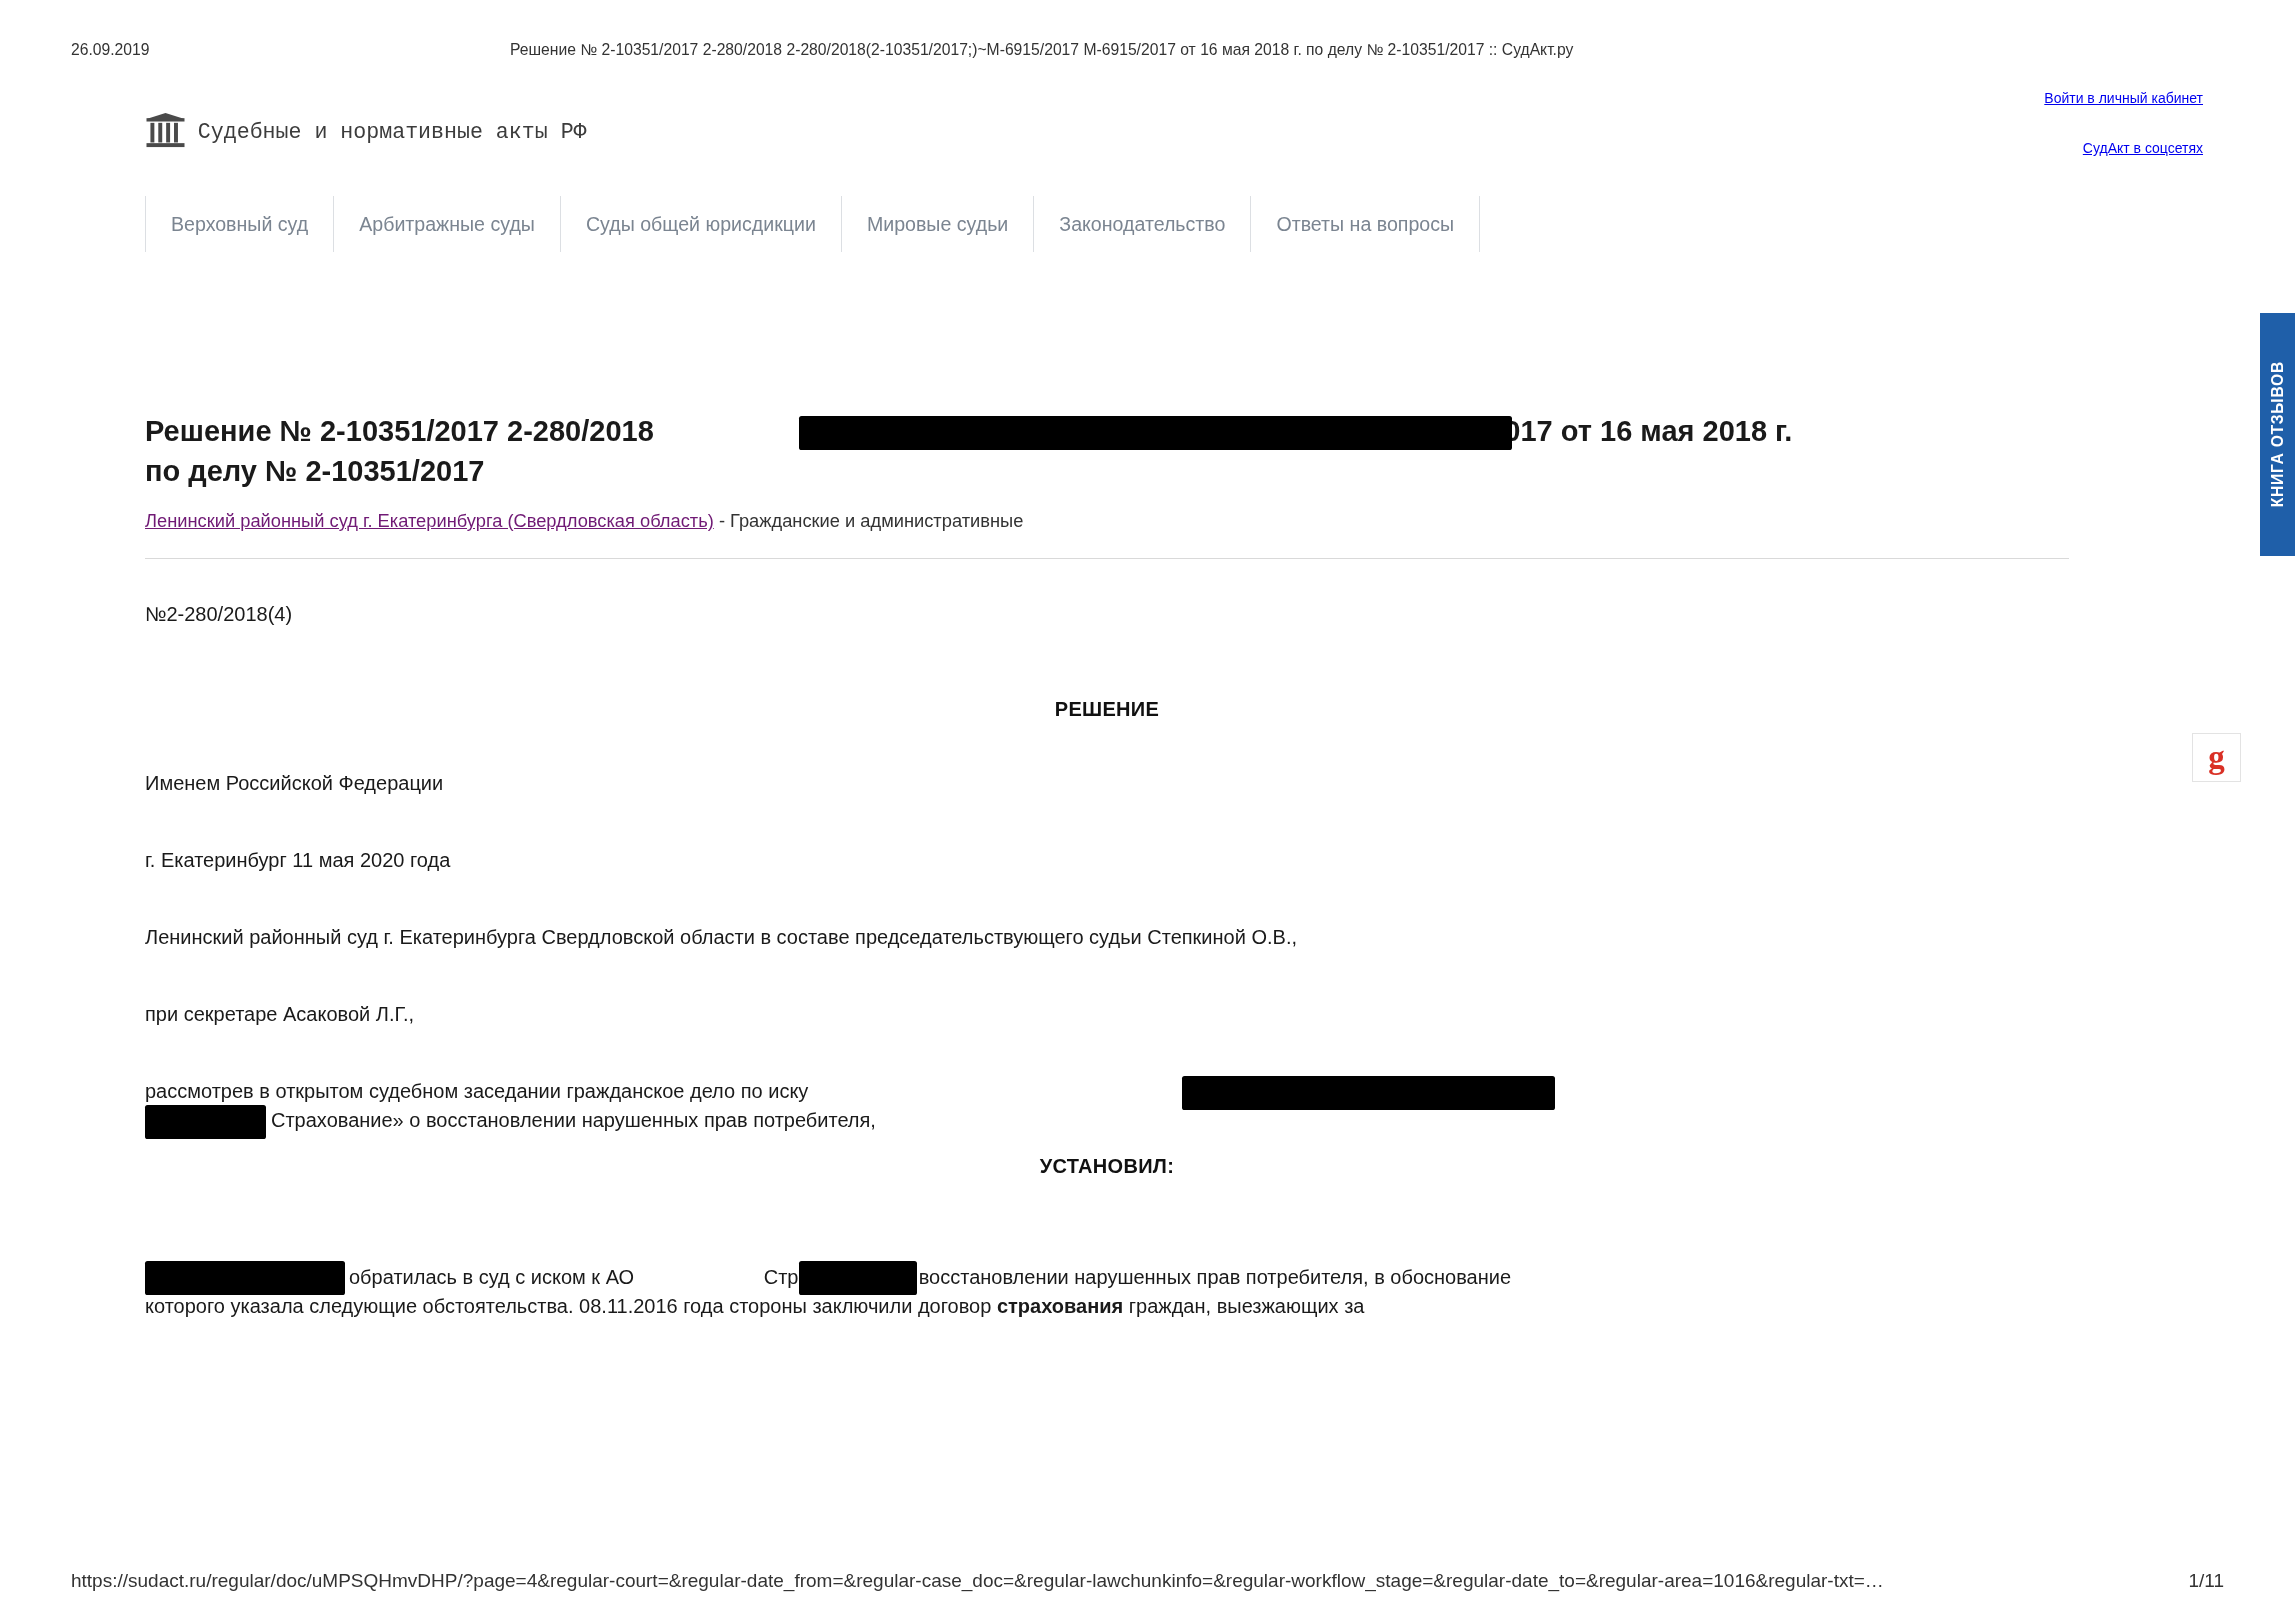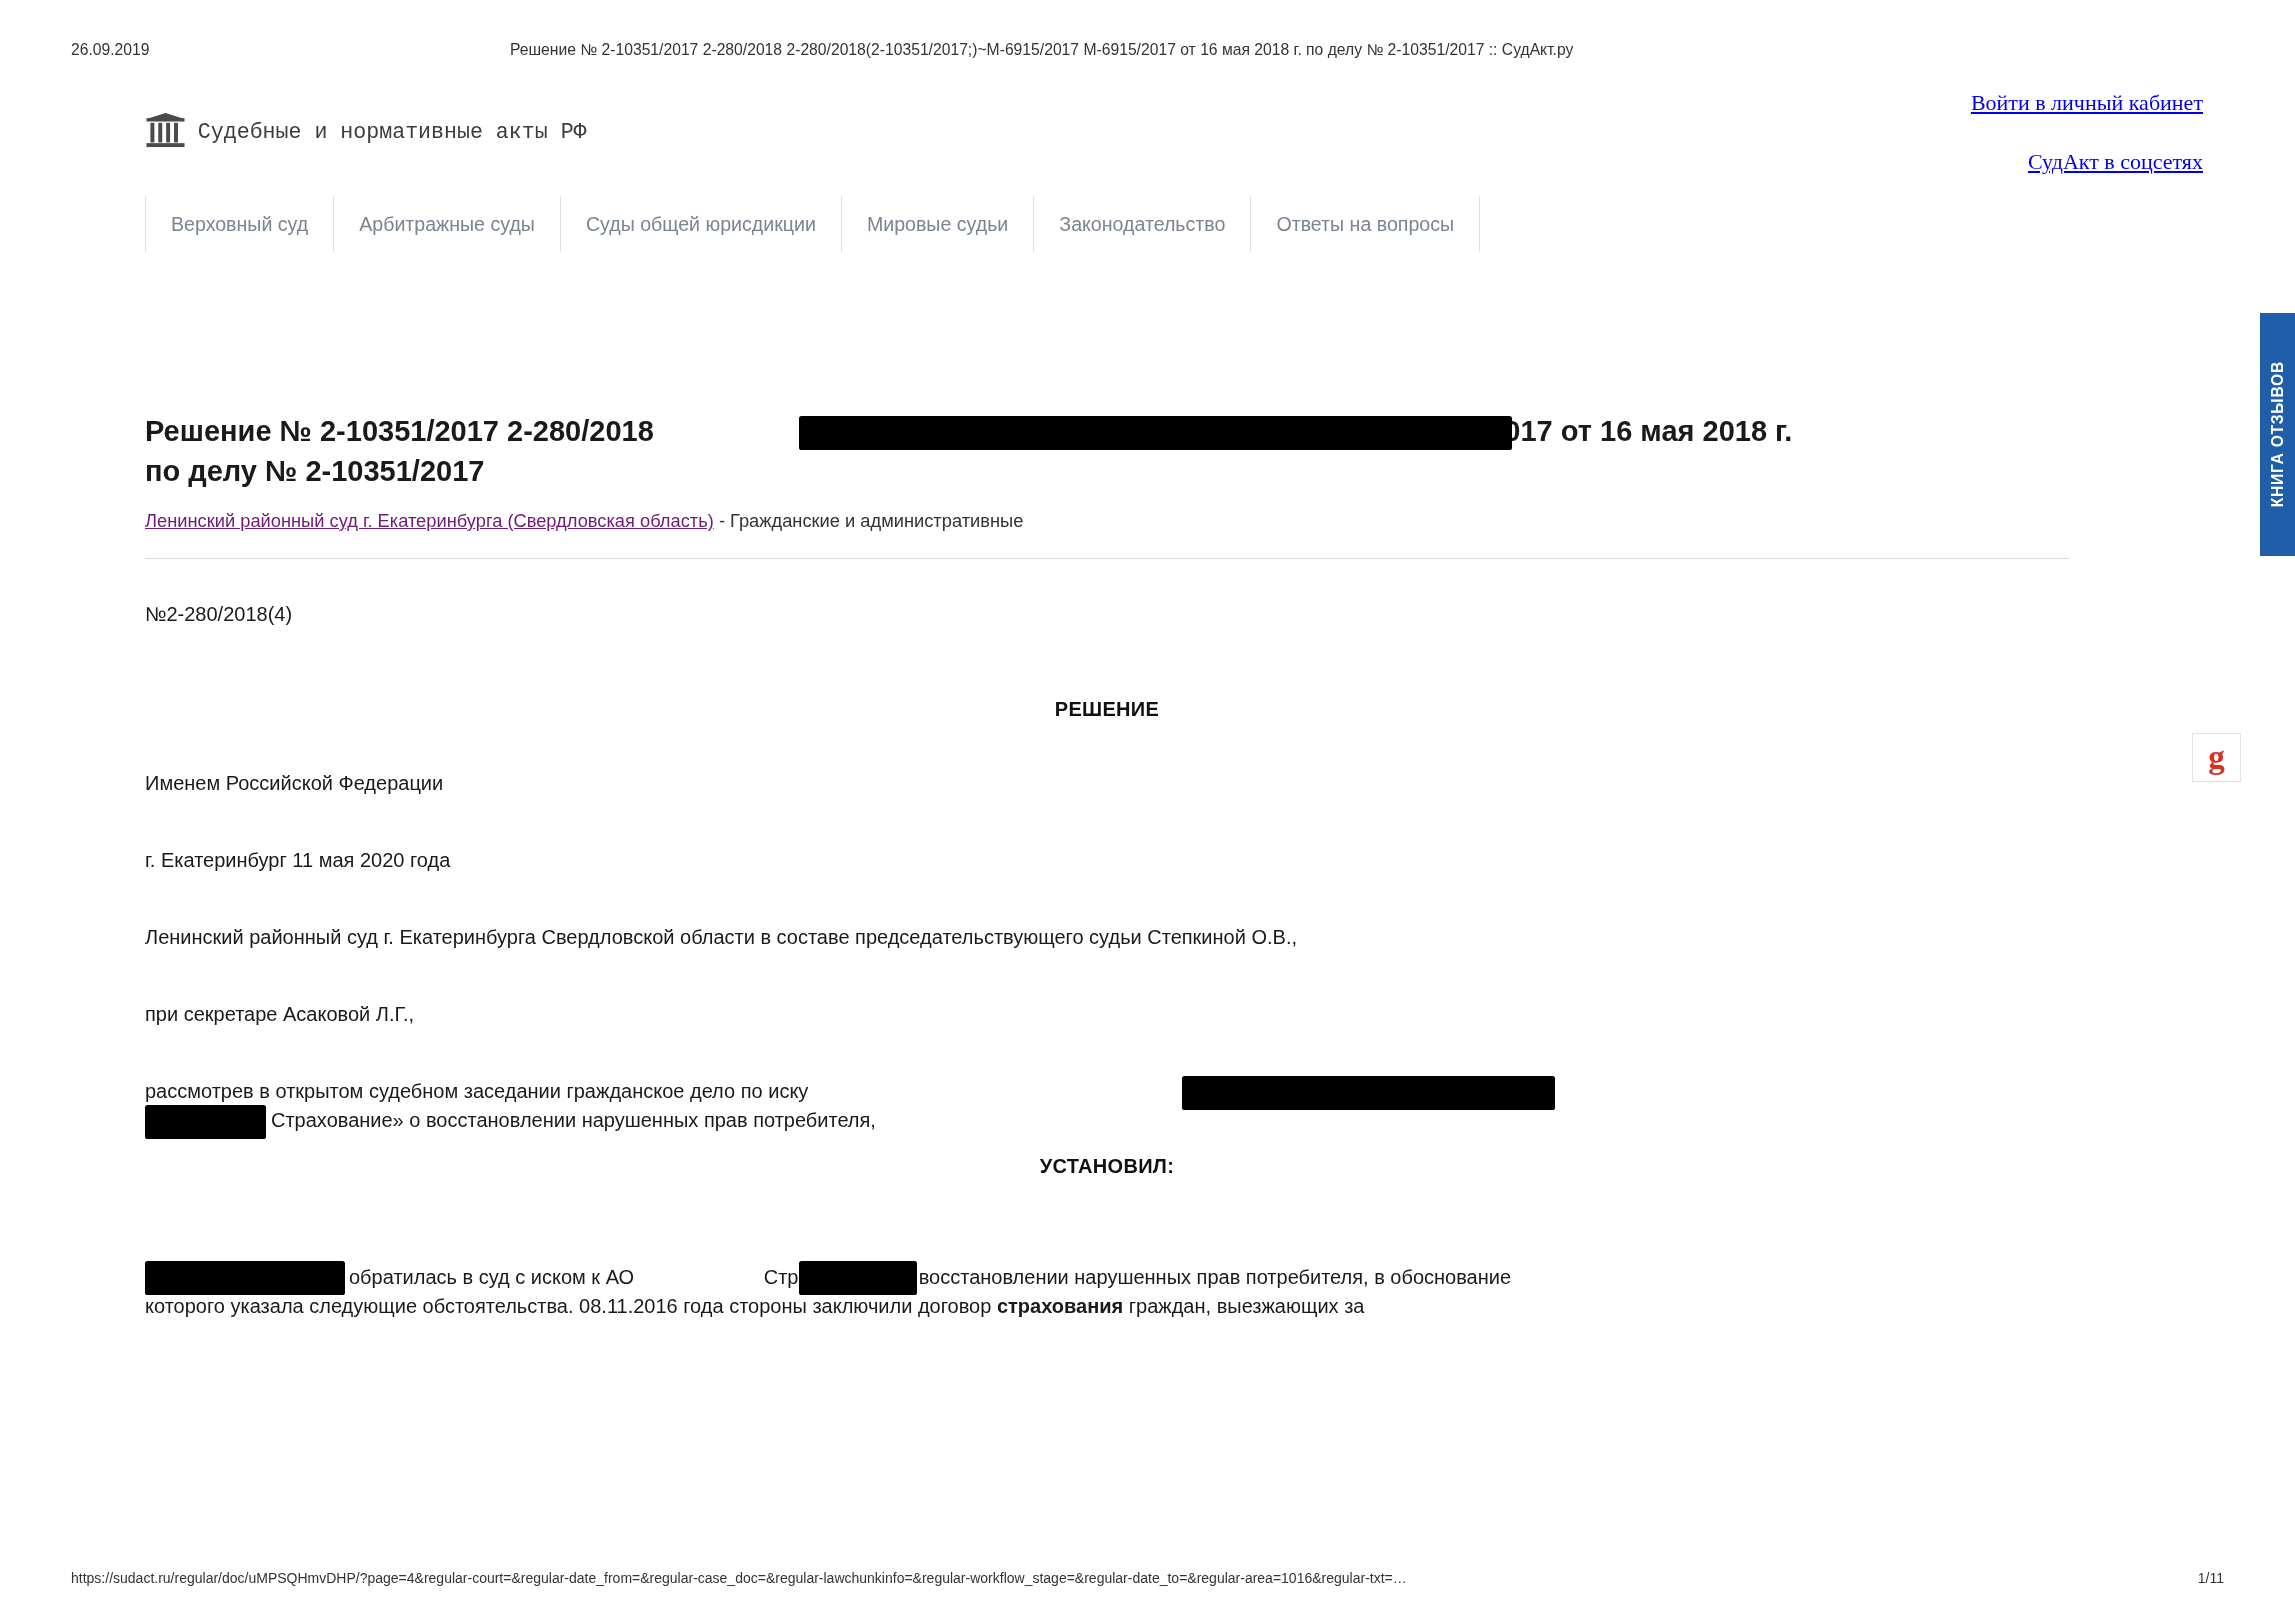--- a/index.html
+++ b/index.html
@@ -47,24 +47,23 @@
     width: 2295px;
     height: 1622px;
   }
 
   
   .top-links {
     position: absolute;
     right: 92px;
     top: 90px;
     text-align: right;
-    font-size: 22px;
+    font-size: 14px;
     color: #6b7785;
     line-height: 1.15;
-    font-family: Liberation Serif, serif;
   }
   .top-links .tl-item {
     display: block;
     margin-bottom: 34px;
     white-space: nowrap;
   }
 
   
   .brand {
     position: absolute;
@@ -222,21 +221,21 @@
     font-weight: bold;
   }
 
   
   .print-footer {
     position: absolute;
     left: 0;
     bottom: 34px;
     width: 100%;
     height: 18.3px;
-    font-size: 14px;
+    font-size: 19px;
     color: #333333;
   }
   .print-footer .pf-url {
     position: absolute;
     left: 71px;
     top: 0;
     white-space: nowrap;
   }
   .print-footer .pf-page {
     position: absolute;

